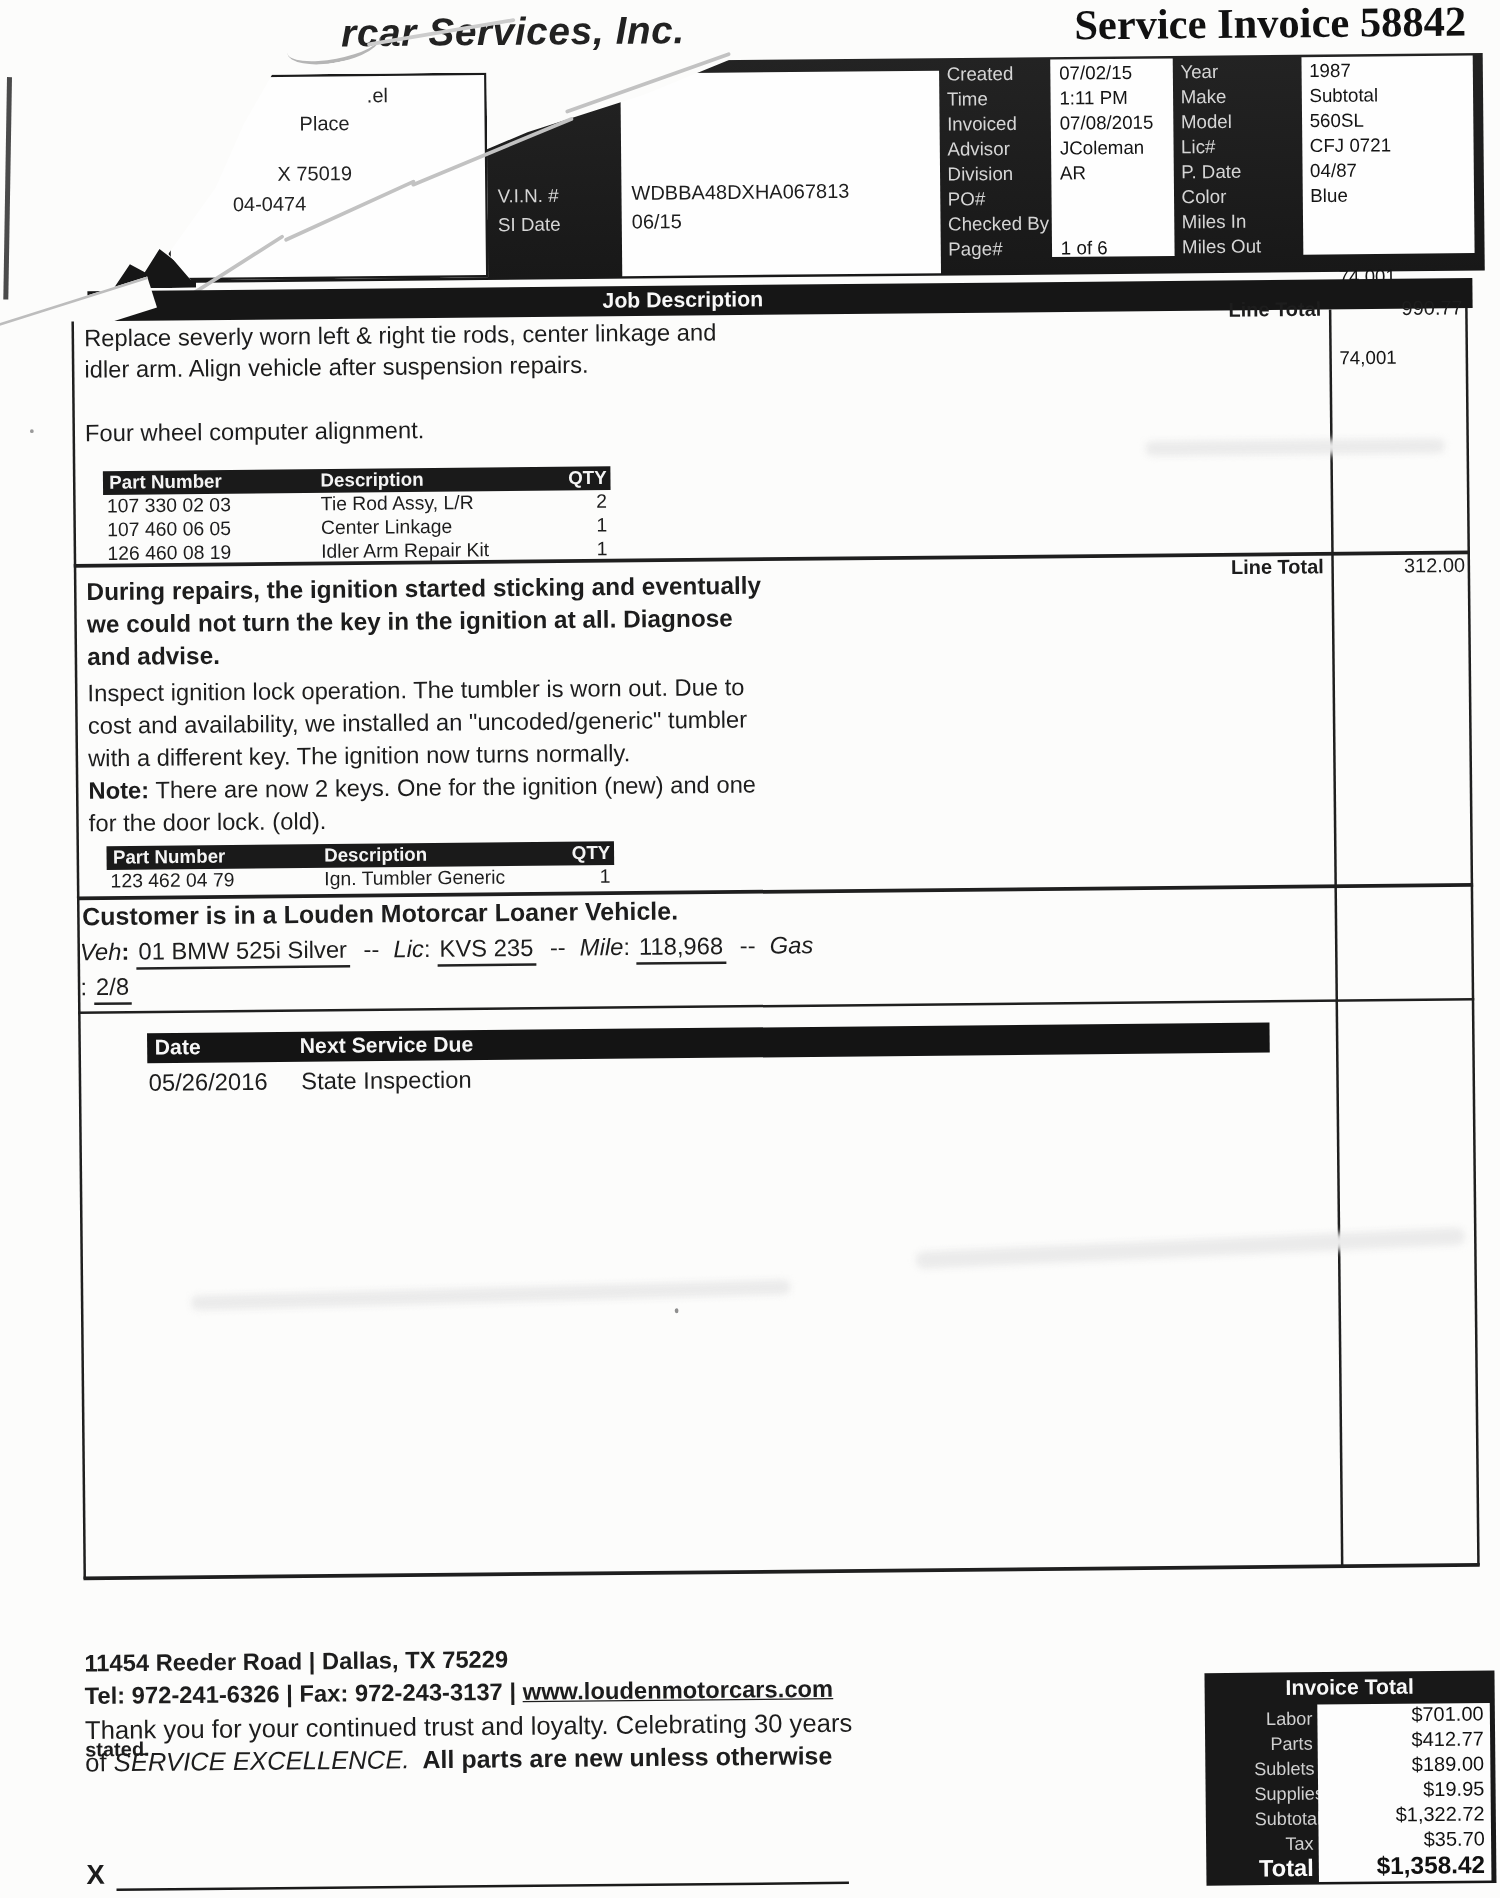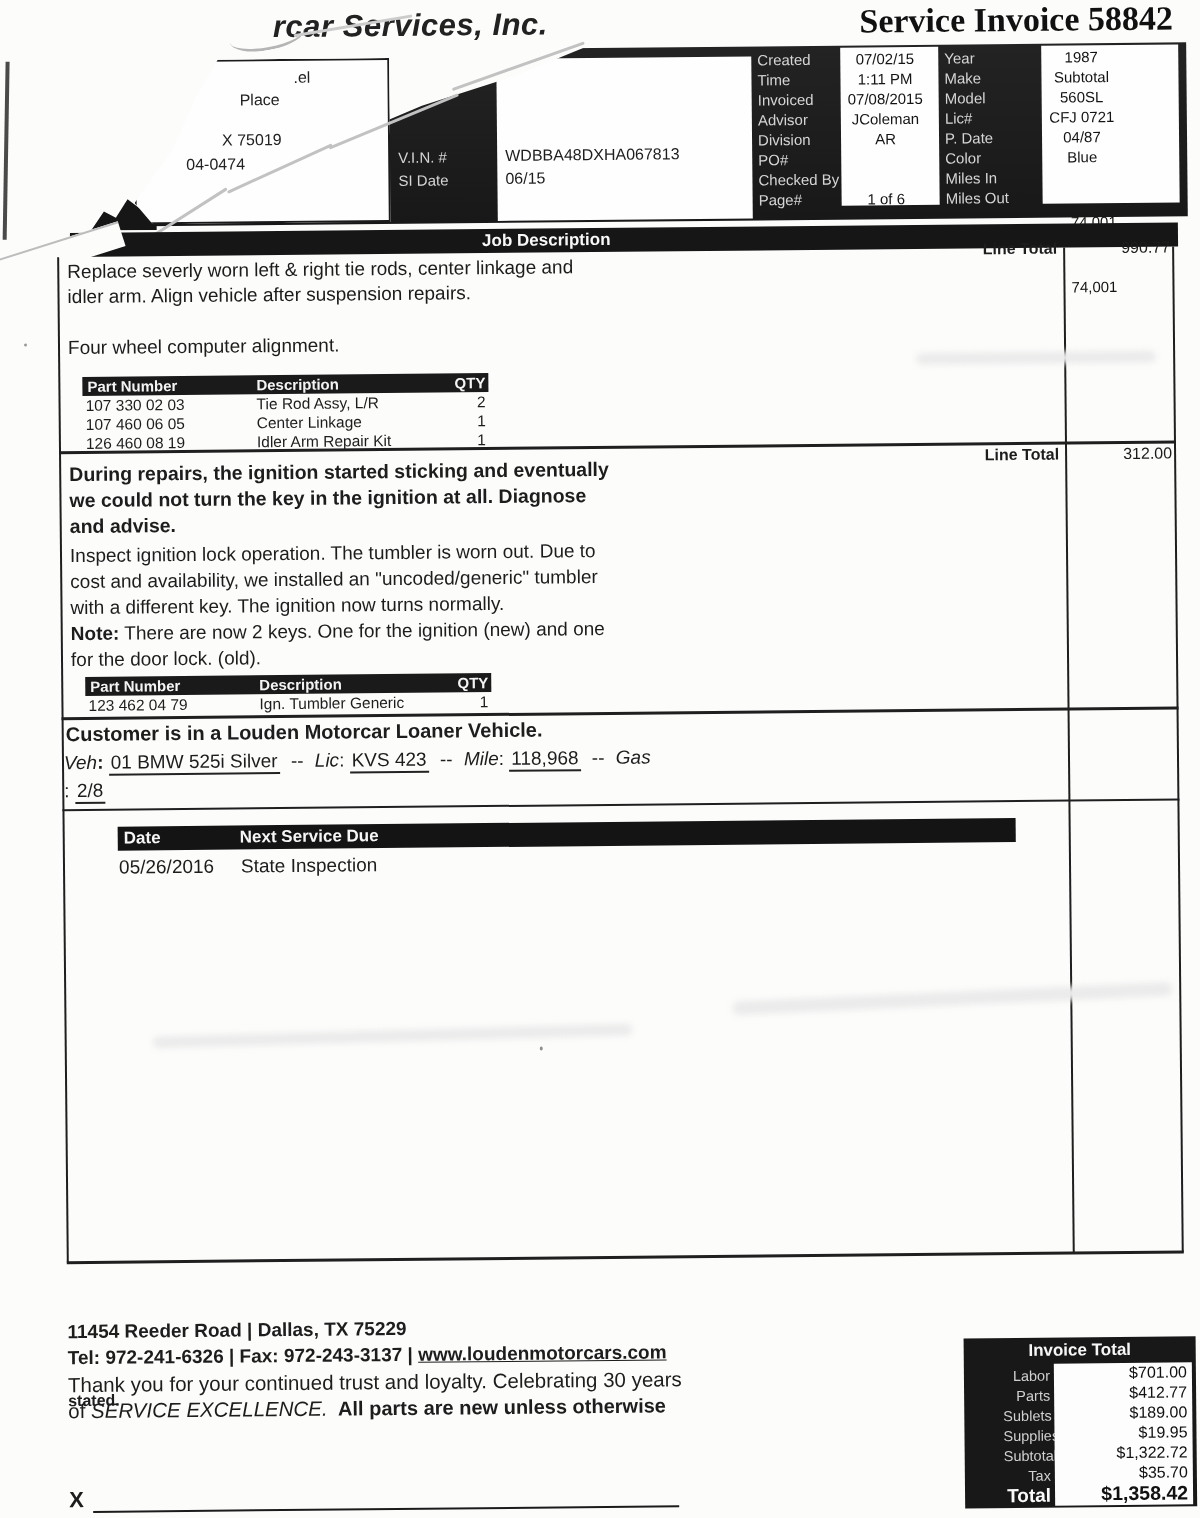--- a/index.html
+++ b/index.html
@@ -10,21 +10,21 @@
   .abs{position:absolute;}
   .b{font-weight:bold;}
   .i{font-style:italic;}
   .company-name{font-size:31px;font-weight:bold;font-style:italic;letter-spacing:.5px;color:#222;}
   .invoice-title{font-family:"Liberation Serif", serif;font-size:34px;font-weight:bold;text-align:right;color:#111;}
   .band{background:linear-gradient(180deg,#232323,#181818);}
   .wbox{background:#fefefe;}
   .dk-label{color:#d5d5d5;font-size:15px;line-height:20px;}
   .dk-col div{height:20px;}
   .val-col{font-size:15px;line-height:20px;color:#141414;}
-  .val-col div{height:20px;white-space:nowrap;text-align:center;}
+  .val-col div{height:20px;white-space:nowrap;}
   .val-col .indent{padding-left:22px;margin-top:45px;}
   .frag{font-size:16px;color:#222;white-space:nowrap;}
   .jobbar{background:#161616;}
   .jobbar span{color:#f8f8f8;font-weight:bold;font-size:17px;}
   .vline{background:#1f1f1f;width:2px;}
   .hline{background:#1f1f1f;}
   .para{font-size:19px;line-height:25px;color:#1c1c1c;}
   .para2b{font-size:19.5px;line-height:26px;font-weight:bold;}
   .para2{font-size:19px;line-height:26px;}
   .lt-label{font-weight:bold;font-size:16px;text-align:right;}
@@ -223,21 +223,21 @@
   </div>
 
   <div class="abs hline" style="left:62px;top:712px;width:1117px;height:3px;"></div>
 
   <div class="abs loaner-title" style="left:66px;top:718px;">Customer is in a Louden Motorcar Loaner Vehicle.</div>
   <div class="abs lo-line" style="left:64px;top:747px;">
     <span class="lbl">Veh</span><span class="colon">:</span>
     <span class="u">01 BMW 525i Silver</span>
     <span class="dash">--</span>
     <span class="lbl">Lic</span><span>:</span>
-    <span class="u">KVS 423</span>
+    <span class="u">KVS 235</span>
     <span class="dash">--</span>
     <span class="lbl">Mile</span><span>:</span>
     <span class="u">118,968</span>
     <span class="dash">--</span>
     <span class="lbl">Gas</span>
   </div>
   <div class="abs lo-line" style="left:64px;top:775px;">
     <span>:</span>
     <span class="u">2/8</span>
   </div>

